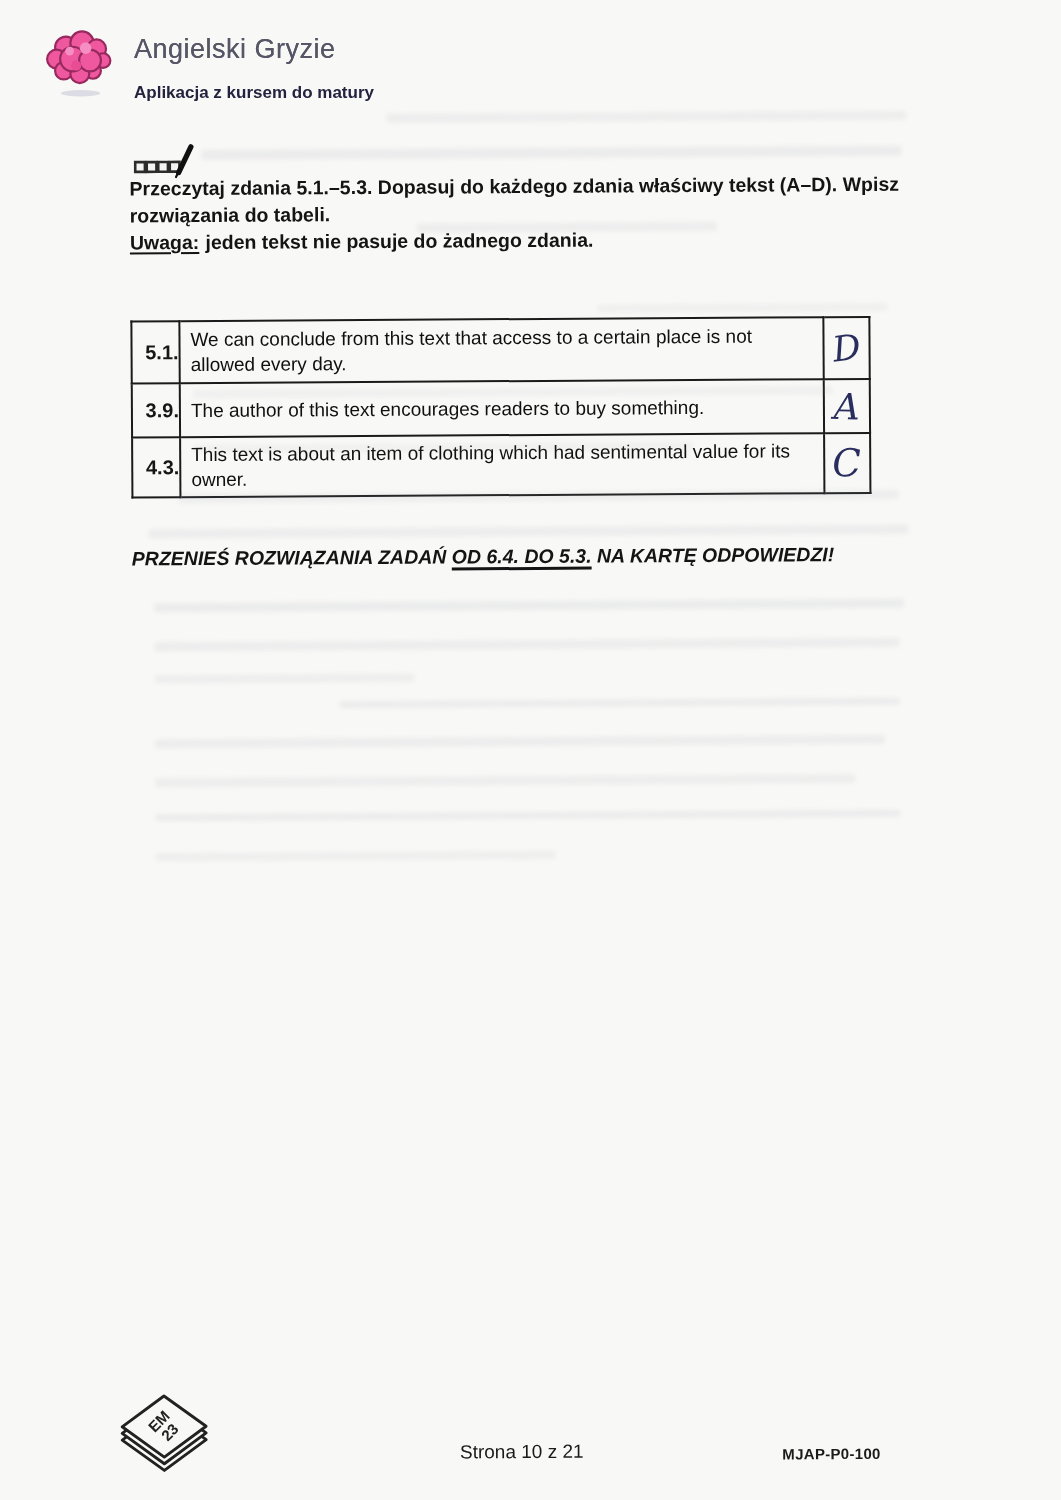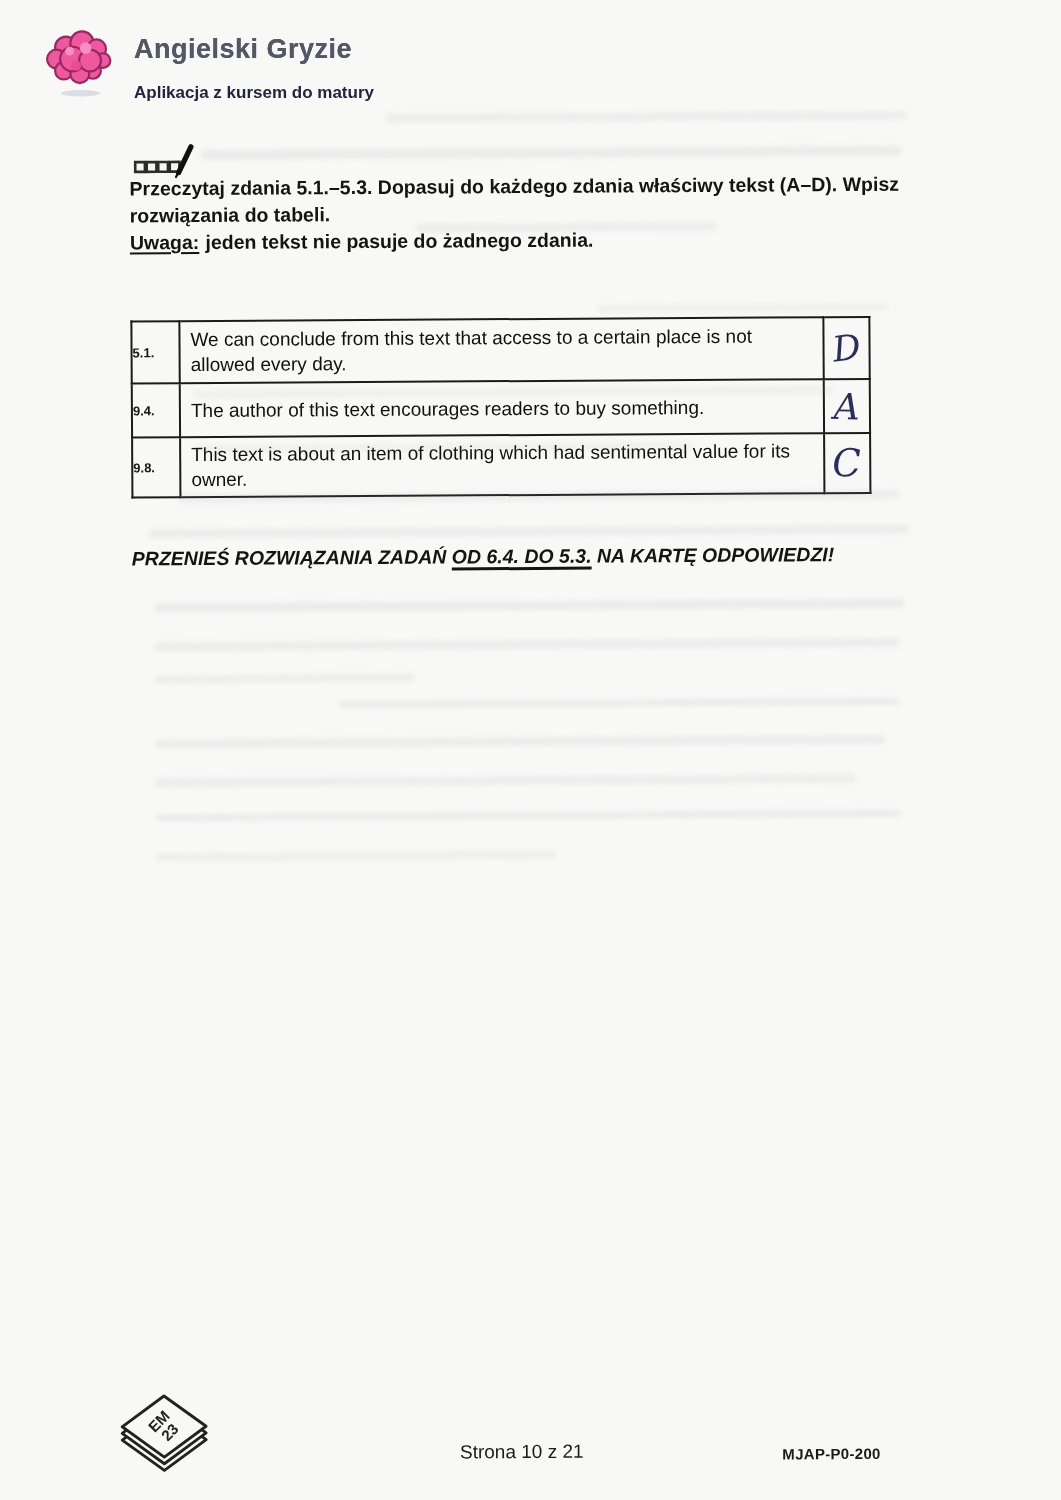--- a/index.html
+++ b/index.html
@@ -21,21 +21,21 @@
     top: 22px;
     left: 42px;
     display: flex;
     align-items: flex-start;
     gap: 12px;
   }
   .brain-wrap { width: 80px; height: 80px; }
   .header-text { padding-top: 12px; }
   .app-name {
     font-size: 27px;
-    font-weight: 700;
+    font-weight: 400;
     letter-spacing: 0.5px;
     color: var(--title-gray, #565666);
     text-shadow: 0 0 0.6px var(--title-gray, #565666);
   }
   .app-subtitle {
     margin-top: 18px;
     font-size: 17px;
     font-weight: 700;
     color: var(--subtitle-navy, #23233f);
   }
@@ -68,21 +68,21 @@
     left: 133px;
     top: 318px;
     border-collapse: collapse;
     table-layout: fixed;
     width: 738px;
   }
   .answers-table td { border: 2.5px solid #1b1b1b; vertical-align: middle; }
   .col-num { width: 48px; }
   .col-text { width: 644px; }
   .col-ans { width: 46px; }
-  td.num { text-align: left; font-weight: 700; font-size: 13px; }
+  td.num { text-align: right; font-weight: 700; font-size: 20px; }
   td.stmt { padding: 4px 10px; font-size: 19px; line-height: 25px; color: #101010; }
   td.ans { text-align: center; }
   .row-1 td { height: 62px; }
   .row-2 td { height: 54px; }
   .row-3 td { height: 46px; }
   .ink {
     font-family: "DejaVu Serif", serif;
     font-style: italic;
     color: var(--ink-navy, #2a2e5e);
     display: inline-block;
@@ -194,26 +194,26 @@
           <col class="col-text">
           <col class="col-ans">
         </colgroup>
       <tbody>
         <tr class="row-1">
           <td class="num">5.1.</td>
           <td class="stmt">We can conclude from this text that access to a certain place is not allowed every day.</td>
           <td class="ans"><span class="ink ink-d">D</span></td>
         </tr>
         <tr class="row-2">
-          <td class="num">9.4.</td>
+          <td class="num">3.9.</td>
           <td class="stmt">The author of this text encourages readers to buy something.</td>
           <td class="ans"><span class="ink ink-a">A</span></td>
         </tr>
         <tr class="row-3">
-          <td class="num">9.8.</td>
+          <td class="num">4.3.</td>
           <td class="stmt">This text is about an item of clothing which had sentimental value for its owner.</td>
           <td class="ans"><span class="ink ink-c">C</span></td>
         </tr>
       </tbody>
     </table>
 
     <div class="transfer">
       <span>PRZENIEŚ ROZWIĄZANIA ZADAŃ </span><span class="u">OD 6.4. DO 5.3.</span><span> NA KARTĘ ODPOWIEDZI!</span>
     </div>
 
@@ -243,16 +243,16 @@
           <path d="M50 13 L94 45 L50 77 L6 45 Z"></path>
           <path d="M50 6 L94 38 L50 70 L6 38 Z"></path>
         </g>
         <g transform="rotate(-45 50 38)" fill="#222" font-family="Liberation Sans, sans-serif" font-size="16" font-weight="700" text-anchor="middle">
           <text x="50" y="36">EM</text>
           <text x="50" y="52">23</text>
         </g>
       </svg>
     </div>
     <div class="page-number">Strona 10 z 21</div>
-    <div class="doc-code">MJAP-P0-200</div>
+    <div class="doc-code">MJAP-P0-100</div>
 
   </div>
 </div>
 
 </body></html>

